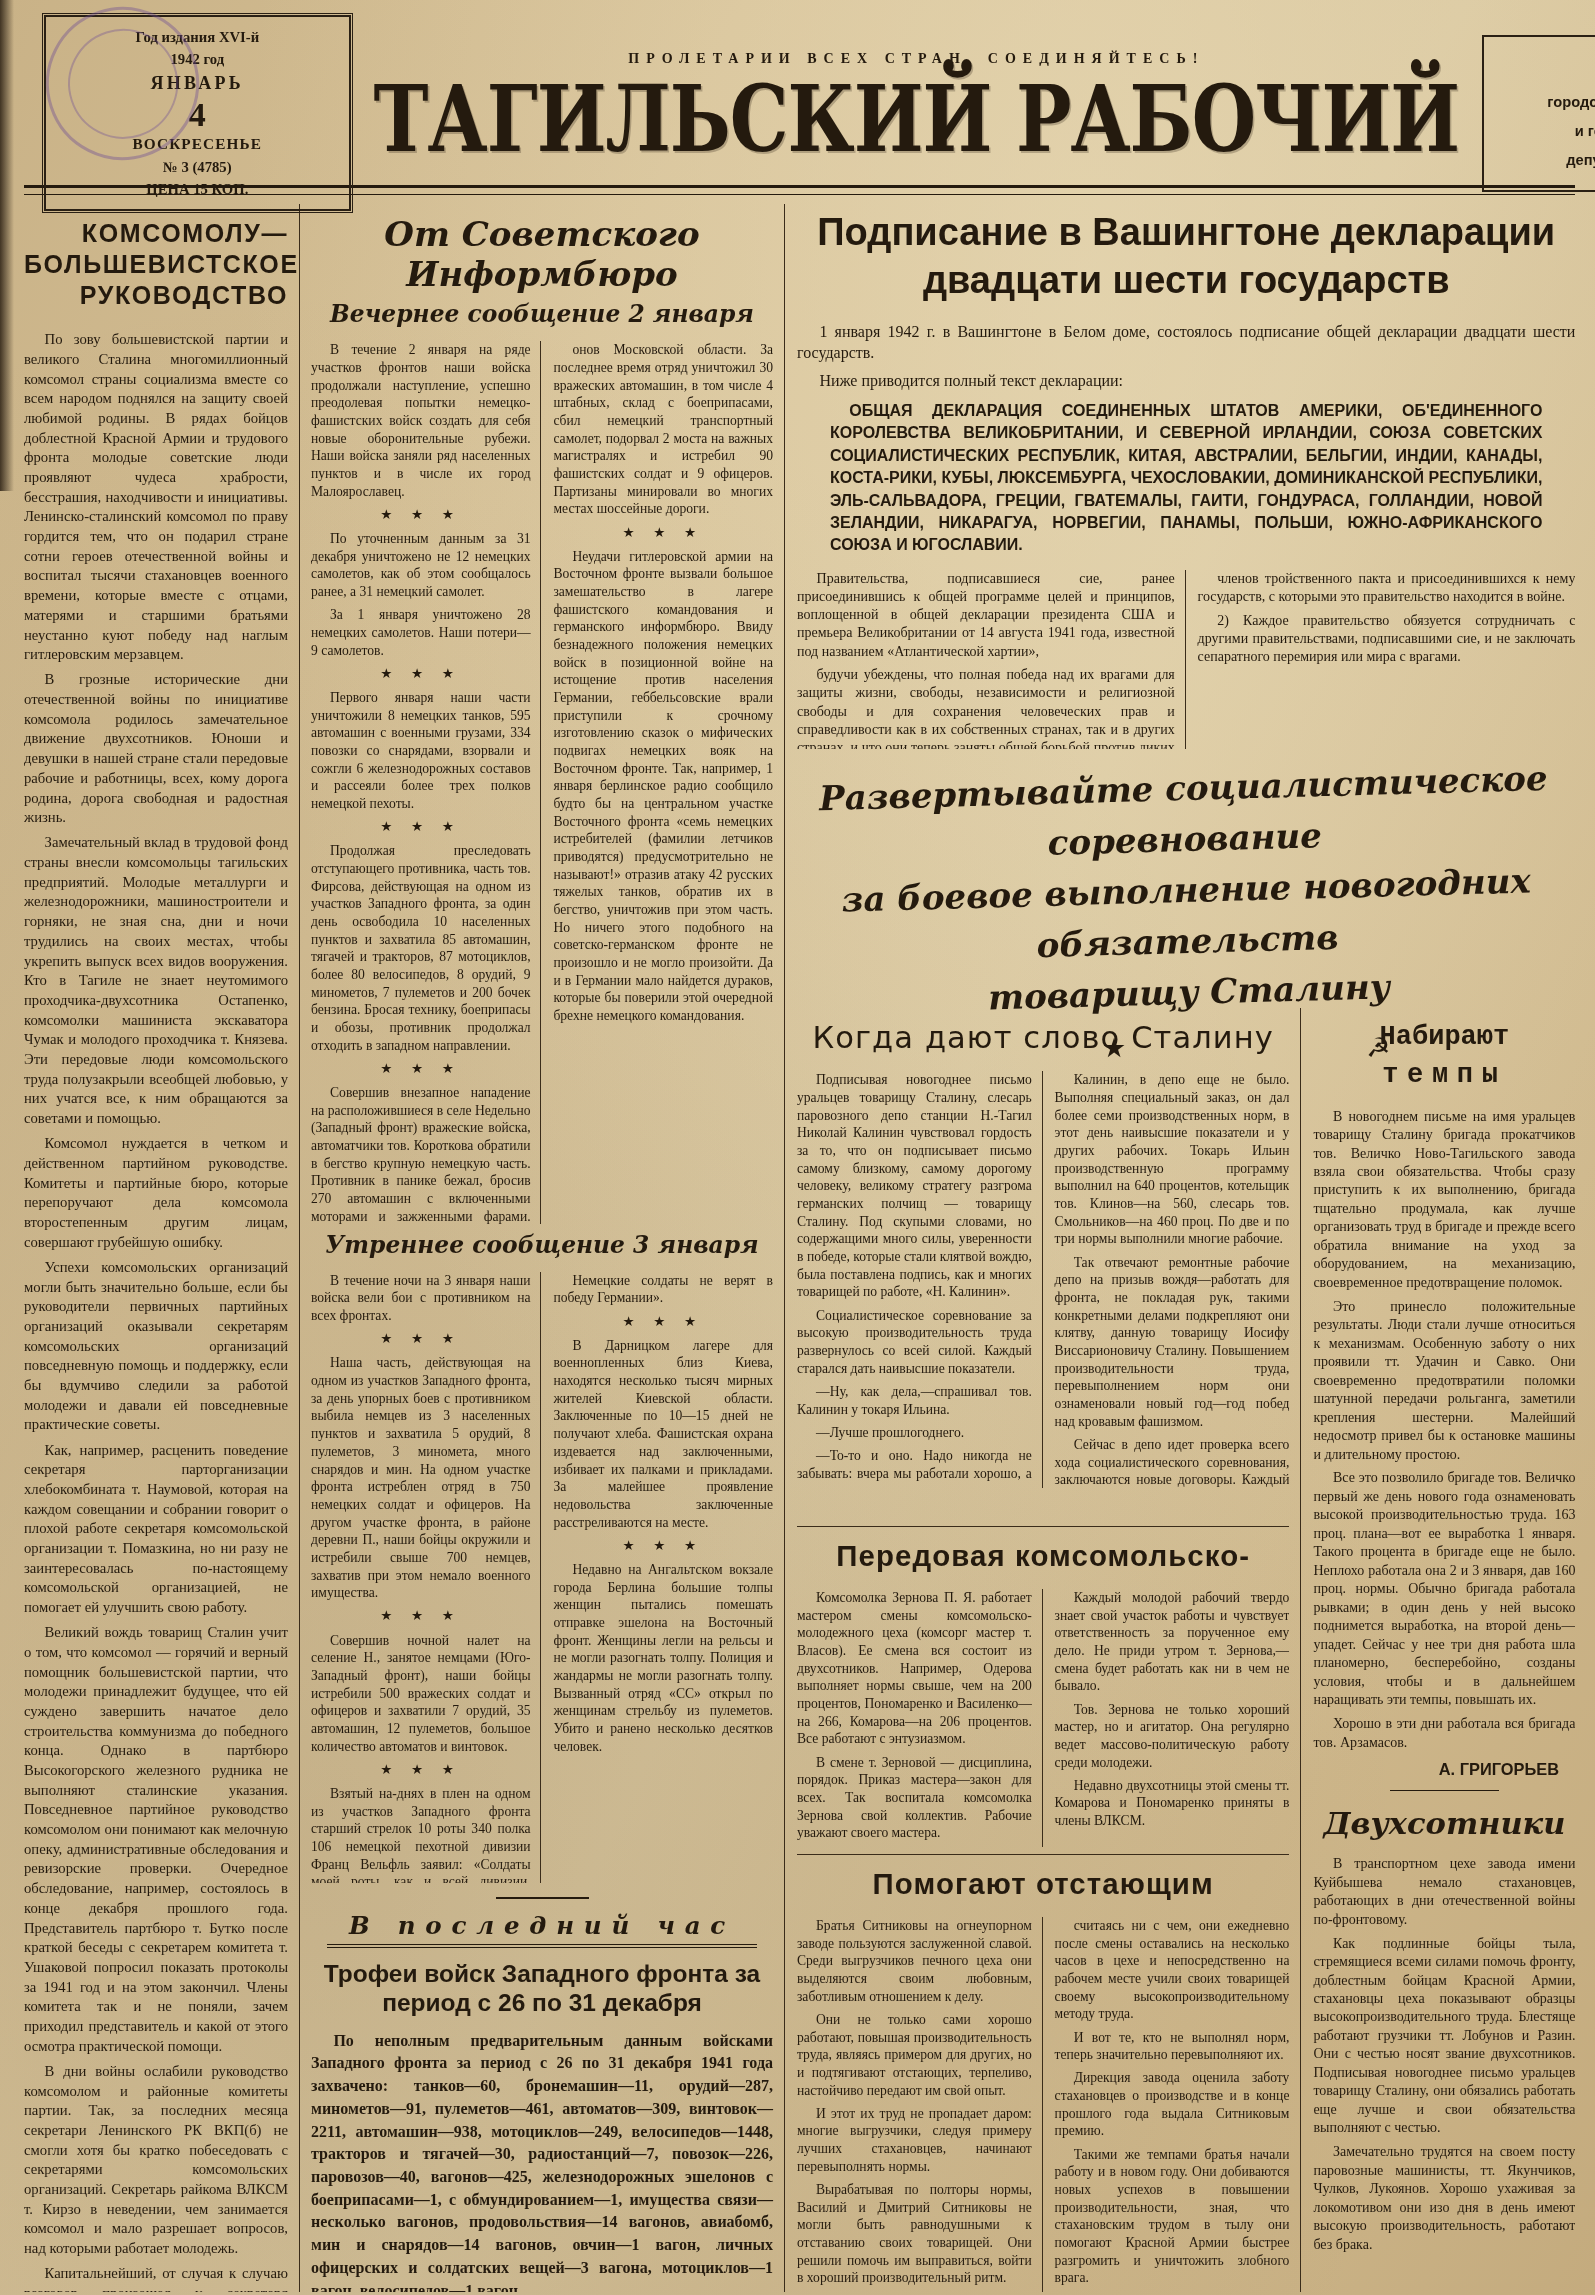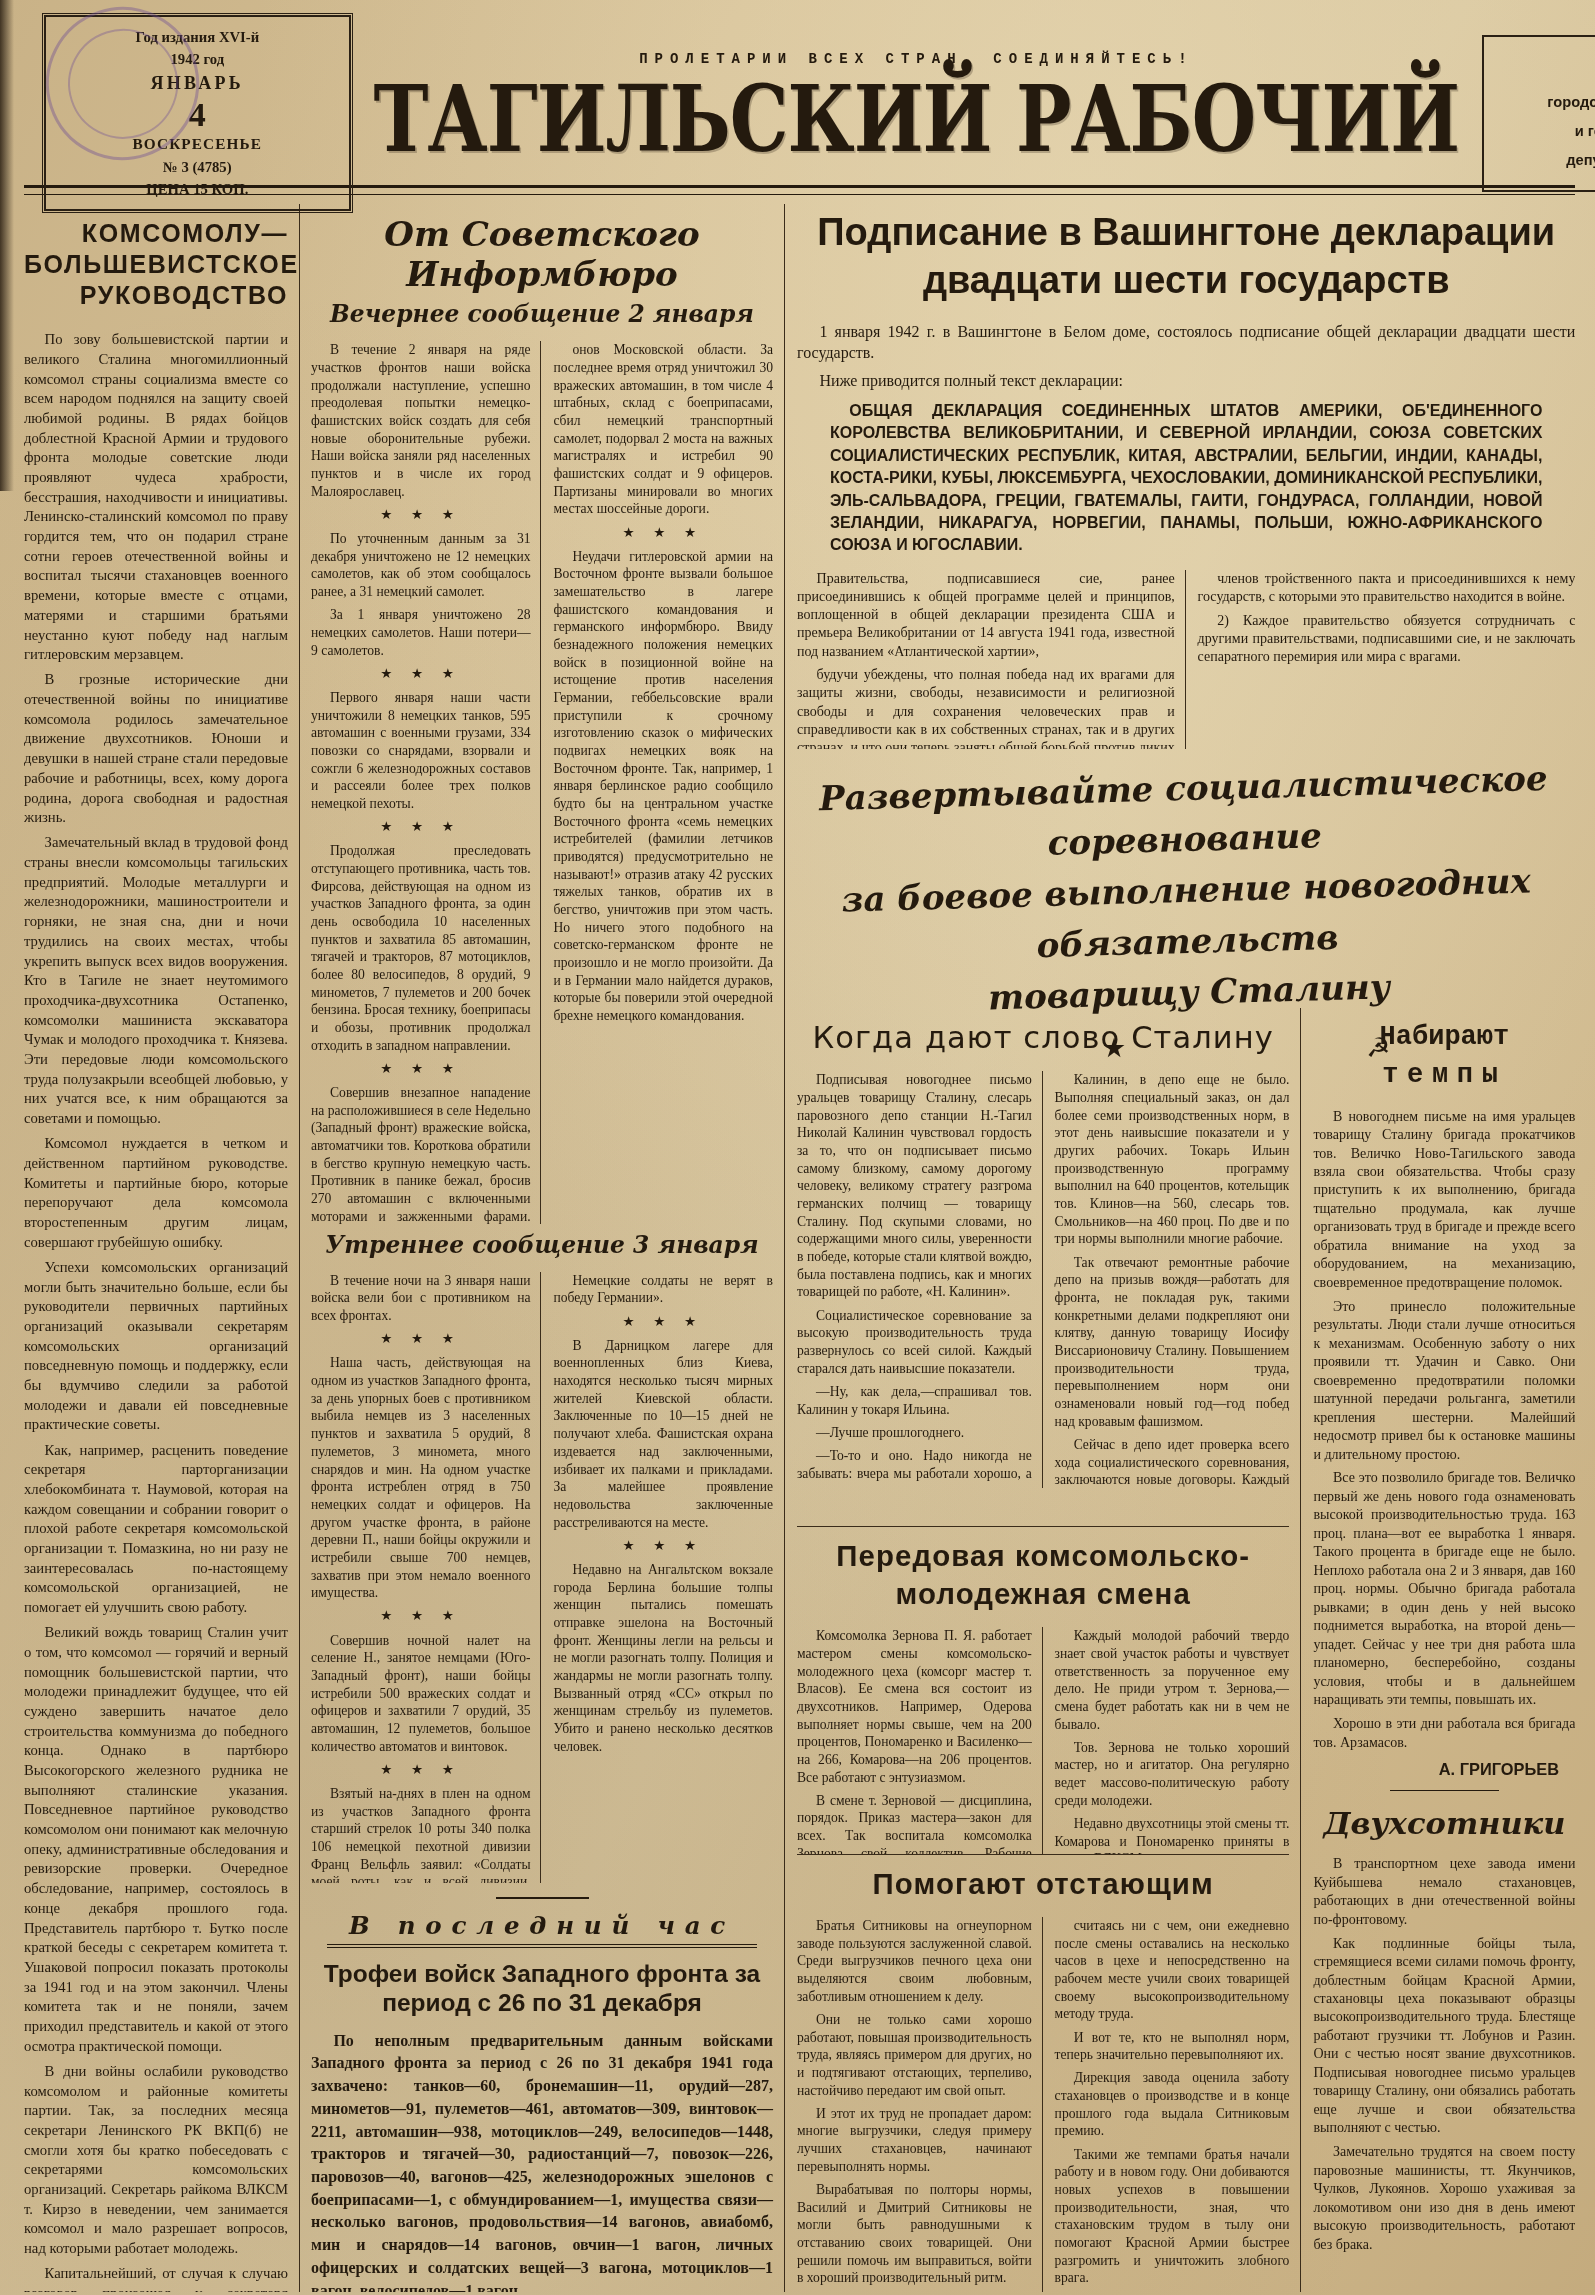--- a/index.html
+++ b/index.html
@@ -17,21 +17,21 @@
     background:linear-gradient(to right,rgba(30,20,10,.8),rgba(30,20,10,0));pointer-events:none;}
   
   .masthead{display:grid;grid-template-columns:327px 1fr 338px;align-items:center;height:164px;position:relative;}
   .info-box{border:2.2px solid #2a2014;outline:1.1px solid #2a2014;outline-offset:1.6px;
     padding:8.7px 5.5px;text-align:center;font-weight:bold;line-height:1.5;margin-left:19.6px;}
   .info-box .l{font-size:14.7px;}
   .info-box .month{font-size:18px;letter-spacing:3.3px;}
   .info-box .day{font-size:34px;line-height:1;margin:1.1px 0;}
   .info-box .wd{font-size:15.3px;letter-spacing:1.1px;}
   .center-head{text-align:center;}
-  .slogan{font-family:Liberation Mono, monospace;font-weight:bold;font-size:14px;
+  .slogan{font-family:Liberation Serif, serif;font-weight:bold;font-size:14px;
     letter-spacing:7px;margin-bottom:14px;margin-top:-16.4px;}
   .paper-title{font-family:"DejaVu Serif",serif;font-weight:bold;font-size:77px;line-height:1;
     white-space:nowrap;transform:scale(.96,1.18);transform-origin:center;letter-spacing:-1.1px;
     text-shadow:1.6px 1.6px 0 rgba(40,28,14,.25);}
   .organ-box{border:2.2px solid #2a2014;padding:14px 13px;text-align:center;font-weight:bold;
     font-family:"Liberation Sans",sans-serif;line-height:2.0;margin-right:2.2px;}
   .organ-box .o1{font-size:18.5px;letter-spacing:6.5px;}
   .organ-box .o2{font-size:14.7px;}
   .stamp{position:absolute;left:22px;top:-8.7px;width:147px;height:147px;border:3.8px solid rgba(104,70,150,.5);
     border-radius:50%;transform:rotate(-18deg);opacity:.75;}
@@ -251,21 +251,20 @@
                   <p>Так отвечают ремонтные рабочие депо на призыв вождя—работать для фронта, не покладая рук, такими конкретными делами подкрепляют они клятву, данную товарищу Иосифу Виссарионовичу Сталину. Повышением производительности труда, перевыполнением норм они ознаменовали новый год—год побед над кровавым фашизмом.</p>
                   <p>Сейчас в депо идет проверка всего хода социалистического соревнования, заключаются новые договоры. Каждый рабочий преисполнен чувством долга перед родиной, перед Сталиным—работать самоотверженно, не покладая рук,—пишет коротко и ясно: «Обязуюсь работать высокопроизводительно, выполнять две—три производственные нормы, давать продукцию высокого качества».</p>
                 </div>
             </div>
 
           </div>
 
           <div class="art ys-h">
             <div class="art-head">
               <div>Передовая комсомольско-</div>
-              <div>молодежная смена</div>
             </div>
             <div class="subcols">
               <div>
                   <p>Комсомолка Зернова П. Я. работает мастером смены комсомольско-молодежного цеха (комсорг мастер т. Власов). Ее смена вся состоит из двухсотников. Например, Одерова выполняет нормы свыше, чем на 200 процентов, Пономаренко и Василенко—на 266, Комарова—на 206 процентов. Все работают с энтузиазмом.</p>
                   <p>В смене т. Зерновой — дисциплина, порядок. Приказ мастера—закон для всех. Так воспитала комсомолка Зернова свой коллектив. Рабочие уважают своего мастера.</p>
                 </div>
               <div>
                   <p>Каждый молодой рабочий твердо знает свой участок работы и чувствует ответственность за порученное ему дело. Не приди утром т. Зернова,—смена будет работать как ни в чем не бывало.</p>
                   <p>Тов. Зернова не только хороший мастер, но и агитатор. Она регулярно ведет массово-политическую работу среди молодежи.</p>
                   <p>Недавно двухсотницы этой смены тт. Комарова и Пономаренко приняты в члены ВЛКСМ.</p>

